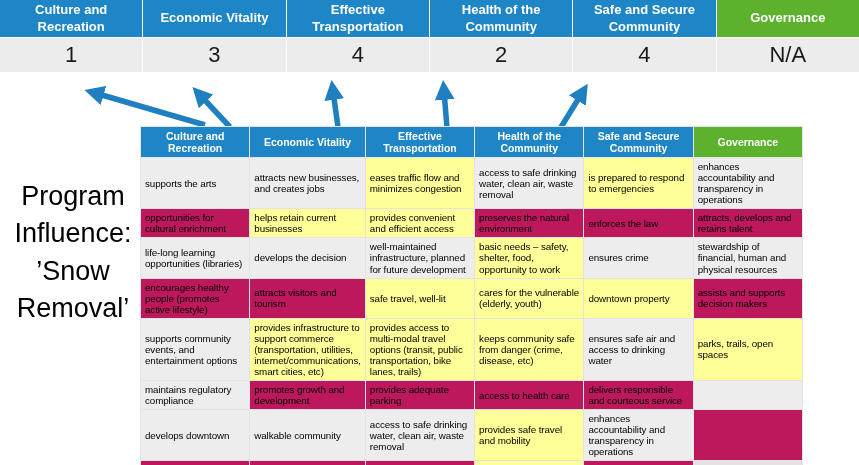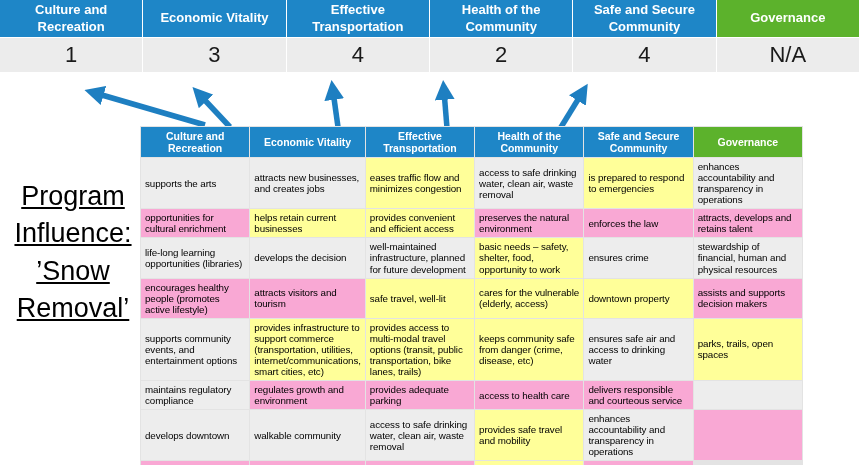--- a/index.html
+++ b/index.html
@@ -32,37 +32,37 @@
     background:var(--scorebg);font-size:22px;min-height:34px;
     display:flex;align-items:center;justify-content:center;color:#1a1a1a;
   }
 
   
   .arrows{position:absolute;left:0;top:72px;width:859px;height:62px;}
 
   
   .program-title{
     position:absolute;left:0;top:178px;width:146px;
-    font-size:27px;line-height:1.38;text-align:center;color:#000;text-decoration:underline;
+    font-size:27px;line-height:1.38;text-align:center;color:#000;
   }
 
   
   .matrix{
     position:absolute;left:140px;top:126px;width:663px;
     display:grid;grid-template-columns:repeat(6,1fr);
     gap:1px;background:var(--grid-line);border:1px solid var(--grid-line);
   }
   .m-head{
     background:var(--blue);color:#fff;font-weight:bold;font-size:10.5px;line-height:1.15;
     min-height:30px;display:flex;align-items:center;justify-content:center;text-align:center;
     padding:2px 3px;
   }
   .m-head.green{background:var(--green);}
   .m-cell{
-    background:#f9a8d4;font-size:9.8px;line-height:1.13;letter-spacing:-0.1px;
+    background:#be185d;font-size:9.8px;line-height:1.13;letter-spacing:-0.1px;
     padding:3px 4px;display:flex;align-items:center;min-height:26px;
   }
   .m-cell.band{background:var(--band);}
   .m-cell.hl{background:var(--yellow);}
 </style>
 </head>
 <body>
 
 <div class="banner">
   <div class="banner-row">
@@ -119,31 +119,31 @@
     <div class="m-cell">attracts, develops and retains talent</div>
     <div class="m-cell band">life-long learning opportunities (libraries)</div>
     <div class="m-cell band">develops the decision</div>
     <div class="m-cell band">well-maintained infrastructure, planned for future development</div>
     <div class="m-cell hl">basic needs – safety, shelter, food, opportunity to work</div>
     <div class="m-cell band">ensures crime</div>
     <div class="m-cell band">stewardship of financial, human and physical resources</div>
     <div class="m-cell">encourages healthy people (promotes active lifestyle)</div>
     <div class="m-cell">attracts visitors and tourism</div>
     <div class="m-cell hl">safe travel, well-lit</div>
-    <div class="m-cell hl">cares for the vulnerable (elderly, access)</div>
+    <div class="m-cell hl">cares for the vulnerable (elderly, youth)</div>
     <div class="m-cell hl">downtown property</div>
     <div class="m-cell">assists and supports decision makers</div>
     <div class="m-cell band">supports community events, and entertainment options</div>
     <div class="m-cell hl">provides infrastructure to support commerce (transportation, utilities, internet/communications, smart cities, etc)</div>
     <div class="m-cell hl">provides access to multi-modal travel options (transit, public transportation, bike lanes, trails)</div>
     <div class="m-cell hl">keeps community safe from danger (crime, disease, etc)</div>
     <div class="m-cell band">ensures safe air and access to drinking water</div>
     <div class="m-cell hl">parks, trails, open spaces</div>
     <div class="m-cell band">maintains regulatory compliance</div>
-    <div class="m-cell">regulates growth and environment</div>
+    <div class="m-cell">promotes growth and development</div>
     <div class="m-cell">provides adequate parking</div>
     <div class="m-cell">access to health care</div>
     <div class="m-cell">delivers responsible and courteous service</div>
     <div class="m-cell band"></div>
     <div class="m-cell band">develops downtown</div>
     <div class="m-cell band">walkable community</div>
     <div class="m-cell band">access to safe drinking water, clean air, waste removal</div>
     <div class="m-cell hl">provides safe travel and mobility</div>
     <div class="m-cell band">enhances accountability and transparency in operations</div>
     <div class="m-cell"></div>

